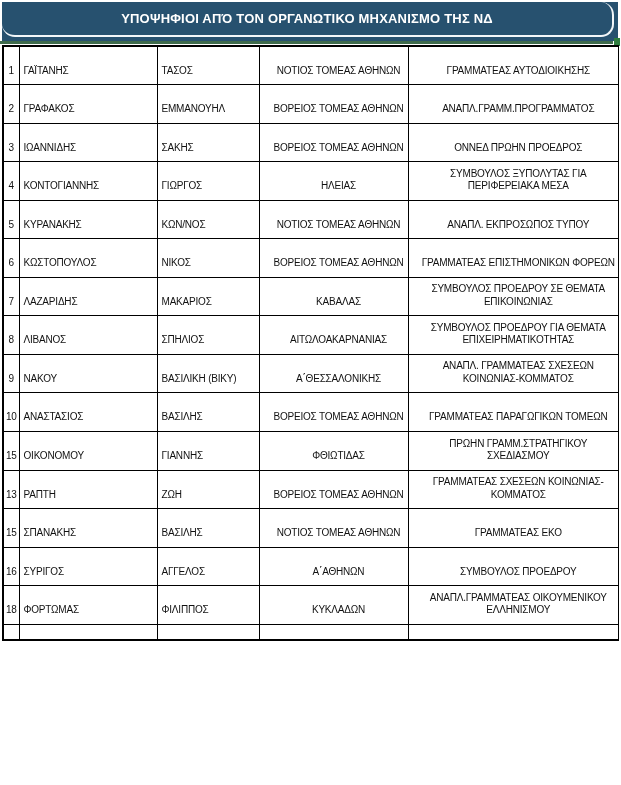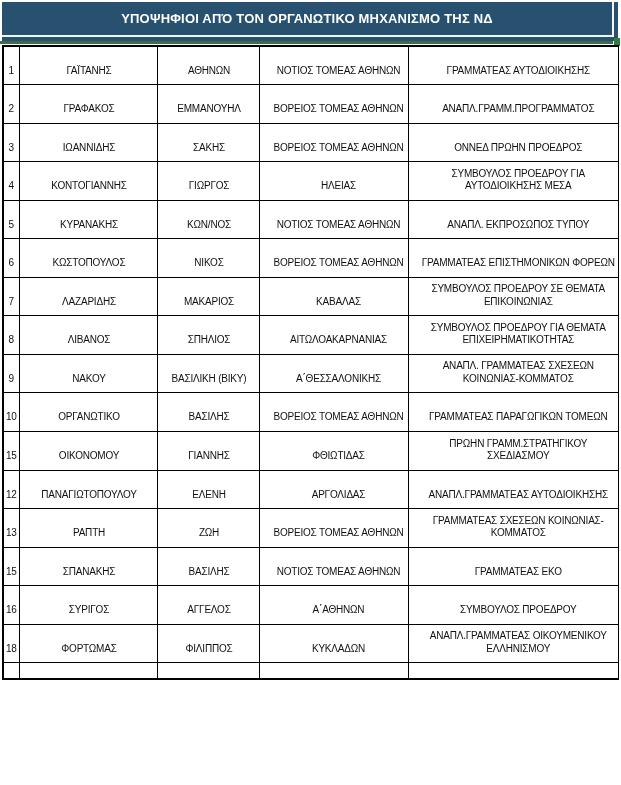--- a/index.html
+++ b/index.html
@@ -10,21 +10,21 @@
   }
   .title-box{
     position:absolute;left:2px;top:2px;width:616px;height:39px;
     background:var(--header-bg,#27516f);
     padding:0 4px 4px 0;box-sizing:border-box;
   }
   .title-inner{
     width:100%;height:100%;box-sizing:border-box;
     border-right:2px solid var(--header-inner-border,#f2f6f9);
     border-bottom:2px solid var(--header-inner-border,#f2f6f9);
-    display:flex;align-items:center;justify-content:center;
+    display:flex;align-items:center;justify-content:center;border-radius:13px;
   }
   .title-text{
     color:var(--header-text,#fff);
     font-size:13px;font-weight:bold;letter-spacing:.2px;white-space:nowrap;
   }
   .accent-line{
     position:absolute;left:0;top:41px;width:613px;height:3px;
     background:var(--accent-line,#3e6b4c);
   }
   .accent-square{
@@ -42,21 +42,21 @@
     border:1px solid var(--grid,#000);
     vertical-align:bottom;
     padding:2px 3px 7px 3px;
     font-size:10px;line-height:12.5px;letter-spacing:-0.2px;
     color:var(--body-text,#111);
     overflow:hidden;word-wrap:break-word;
   }
   tr.data-row{height:38.55px}
   tr.partial-row{height:16px}
   td.c-num{text-align:center;padding-left:1px;padding-right:1px}
-  td.c-surname,td.c-first{text-align:center;padding-left:4px;padding-right:2px}
+  td.c-surname,td.c-first{text-align:left;padding-left:4px;padding-right:2px}
   td.c-region,td.c-position{text-align:center;padding-left:12px;padding-right:2px}
 </style>
 </head>
 <body style="--page-bg: #ffffff; --header-bg: #27516f; --header-text: #ffffff; --header-inner-border: #f2f6f9; --accent-line: #3e6b4c; --accent-square: #2e7d3f; --grid: #000000; --body-text: #111111;">
 
 <div class="title-box">
   <div class="title-inner">
     <span class="title-text">ΥΠΟΨΗΦΙΟΙ ΑΠΌ ΤΟΝ ΟΡΓΑΝΩΤΙΚΟ ΜΗΧΑΝΙΣΜΟ ΤΗΣ ΝΔ</span>
   </div>
 </div>
@@ -70,21 +70,21 @@
       <col style="width:16px">
       <col style="width:138px">
       <col style="width:102px">
       <col style="width:149px">
       <col style="width:211px">
     </colgroup>
     <tbody id="table-body">
         <tr class="data-row">
           <td class="c-num">1</td>
           <td class="c-surname">ΓΑΪΤΑΝΗΣ</td>
-          <td class="c-first">ΑΘΗΝΩΝ</td>
+          <td class="c-first">ΤΑΣΟΣ</td>
           <td class="c-region">ΝΟΤΙΟΣ ΤΟΜΕΑΣ ΑΘΗΝΩΝ</td>
           <td class="c-position">ΓΡΑΜΜΑΤΕΑΣ ΑΥΤΟΔΙΟΙΚΗΣΗΣ</td>
         </tr>
         <tr class="data-row">
           <td class="c-num">2</td>
           <td class="c-surname">ΓΡΑΦΑΚΟΣ</td>
           <td class="c-first">ΕΜΜΑΝΟΥΗΛ</td>
           <td class="c-region">ΒΟΡΕΙΟΣ ΤΟΜΕΑΣ ΑΘΗΝΩΝ</td>
           <td class="c-position">ΑΝΑΠΛ.ΓΡΑΜΜ.ΠΡΟΓΡΑΜΜΑΤΟΣ</td>
         </tr>
@@ -93,21 +93,21 @@
           <td class="c-surname">ΙΩΑΝΝΙΔΗΣ</td>
           <td class="c-first">ΣΑΚΗΣ</td>
           <td class="c-region">ΒΟΡΕΙΟΣ ΤΟΜΕΑΣ ΑΘΗΝΩΝ</td>
           <td class="c-position">ΟΝΝΕΔ ΠΡΩΗΝ ΠΡΟΕΔΡΟΣ</td>
         </tr>
         <tr class="data-row">
           <td class="c-num">4</td>
           <td class="c-surname">ΚΟΝΤΟΓΙΑΝΝΗΣ</td>
           <td class="c-first">ΓΙΩΡΓΟΣ</td>
           <td class="c-region">ΗΛΕΙΑΣ</td>
-          <td class="c-position">ΣΥΜΒΟΥΛΟΣ ΠΡΟΕΔΡΟΥ ΓΙΑ ΑΥΤΟΔΙΟΙΚΗΣΗΣ ΜΕΣΑ</td>
+          <td class="c-position">ΣΥΜΒΟΥΛΟΣ ΞΥΠΟΛΥΤΑΣ ΓΙΑ ΠΕΡΙΦΕΡΕΙΑΚΑ ΜΕΣΑ</td>
         </tr>
         <tr class="data-row">
           <td class="c-num">5</td>
           <td class="c-surname">ΚΥΡΑΝΑΚΗΣ</td>
           <td class="c-first">ΚΩΝ/ΝΟΣ</td>
           <td class="c-region">ΝΟΤΙΟΣ ΤΟΜΕΑΣ ΑΘΗΝΩΝ</td>
           <td class="c-position">ΑΝΑΠΛ. ΕΚΠΡΟΣΩΠΟΣ ΤΥΠΟΥ</td>
         </tr>
         <tr class="data-row">
           <td class="c-num">6</td>
@@ -132,38 +132,31 @@
         </tr>
         <tr class="data-row">
           <td class="c-num">9</td>
           <td class="c-surname">ΝΑΚΟΥ</td>
           <td class="c-first">ΒΑΣΙΛΙΚΗ (ΒΙΚΥ)</td>
           <td class="c-region">Α΄ΘΕΣΣΑΛΟΝΙΚΗΣ</td>
           <td class="c-position">ΑΝΑΠΛ. ΓΡΑΜΜΑΤΕΑΣ ΣΧΕΣΕΩΝ ΚΟΙΝΩΝΙΑΣ-ΚΟΜΜΑΤΟΣ</td>
         </tr>
         <tr class="data-row">
           <td class="c-num">10</td>
-          <td class="c-surname">ΟΡΓΑΝΩΤΙΚΟ</td>
+          <td class="c-surname">ΑΝΑΣΤΑΣΙΟΣ</td>
           <td class="c-first">ΒΑΣΙΛΗΣ</td>
           <td class="c-region">ΒΟΡΕΙΟΣ ΤΟΜΕΑΣ ΑΘΗΝΩΝ</td>
           <td class="c-position">ΓΡΑΜΜΑΤΕΑΣ ΠΑΡΑΓΩΓΙΚΩΝ ΤΟΜΕΩΝ</td>
         </tr>
         <tr class="data-row">
           <td class="c-num">15</td>
           <td class="c-surname">ΟΙΚΟΝΟΜΟΥ</td>
           <td class="c-first">ΓΙΑΝΝΗΣ</td>
           <td class="c-region">ΦΘΙΩΤΙΔΑΣ</td>
           <td class="c-position">ΠΡΩΗΝ ΓΡΑΜΜ.ΣΤΡΑΤΗΓΙΚΟΥ ΣΧΕΔΙΑΣΜΟΥ</td>
-        </tr>
-        <tr class="data-row">
-          <td class="c-num">12</td>
-          <td class="c-surname">ΠΑΝΑΓΙΩΤΟΠΟΥΛΟΥ</td>
-          <td class="c-first">ΕΛΕΝΗ</td>
-          <td class="c-region">ΑΡΓΟΛΙΔΑΣ</td>
-          <td class="c-position">ΑΝΑΠΛ.ΓΡΑΜΜΑΤΕΑΣ ΑΥΤΟΔΙΟΙΚΗΣΗΣ</td>
         </tr>
         <tr class="data-row">
           <td class="c-num">13</td>
           <td class="c-surname">ΡΑΠΤΗ</td>
           <td class="c-first">ΖΩΗ</td>
           <td class="c-region">ΒΟΡΕΙΟΣ ΤΟΜΕΑΣ ΑΘΗΝΩΝ</td>
           <td class="c-position">ΓΡΑΜΜΑΤΕΑΣ ΣΧΕΣΕΩΝ ΚΟΙΝΩΝΙΑΣ-ΚΟΜΜΑΤΟΣ</td>
         </tr>
         <tr class="data-row">
           <td class="c-num">15</td>

